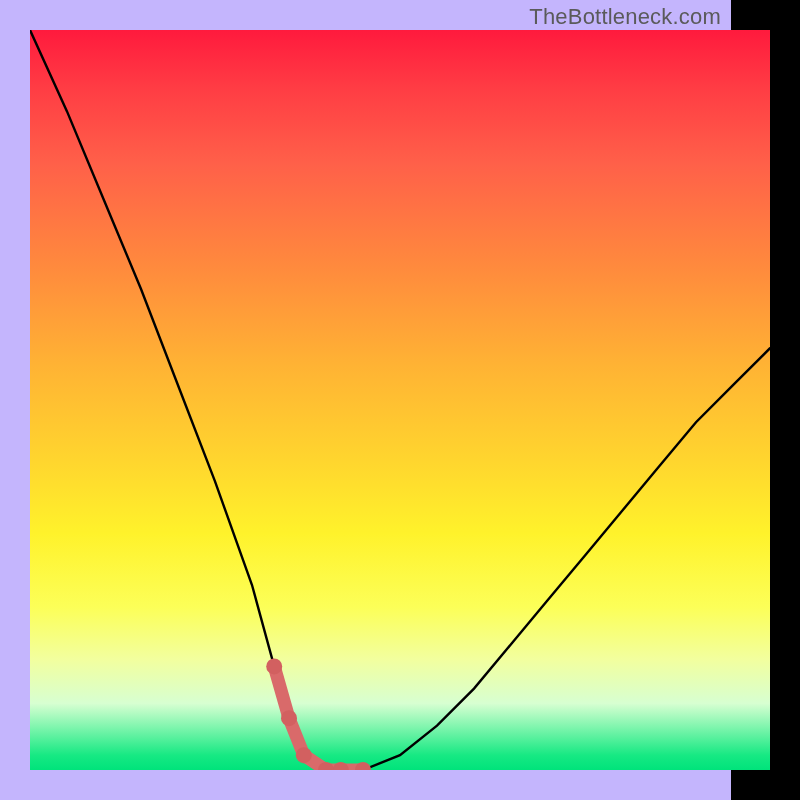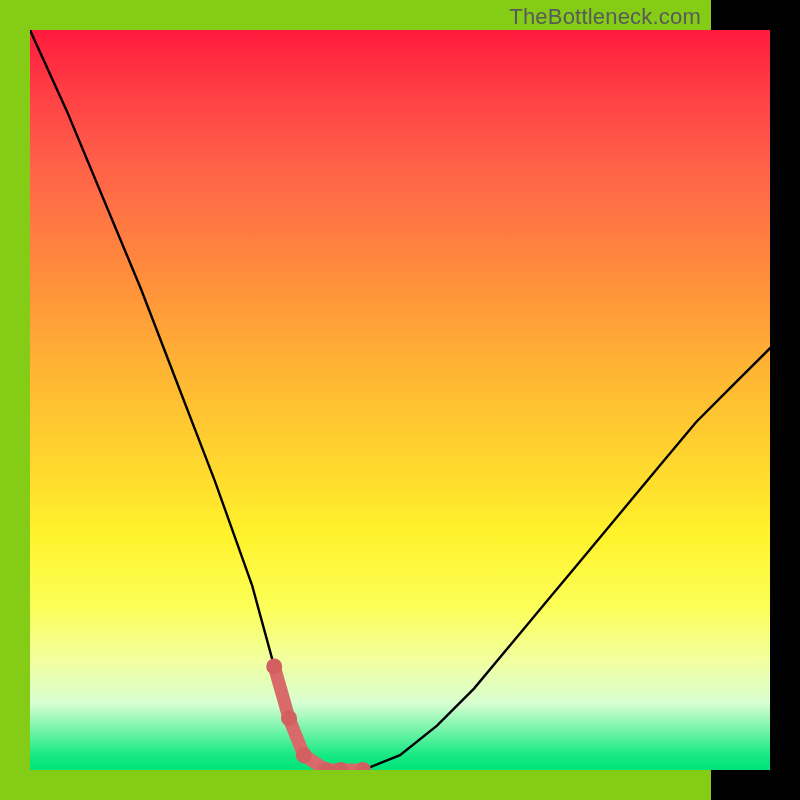--- a/index.html
+++ b/index.html
@@ -10,21 +10,22 @@
     background: #000;
     overflow: hidden;
     font-family: Arial, Helvetica, sans-serif;
   }
   .frame {
     position: absolute;
     top: 0;
     left: 0;
     width: 711px;
     height: 800px;
-    background: #84cc16;
+    background: #c4b5fd;
+    padding-left: 20px;
   }
   .plot-area {
     position: absolute;
     top: 30px;
     left: 30px;
     width: 740px;
     height: 740px;
     overflow: hidden;
     background: linear-gradient(
       to bottom,

